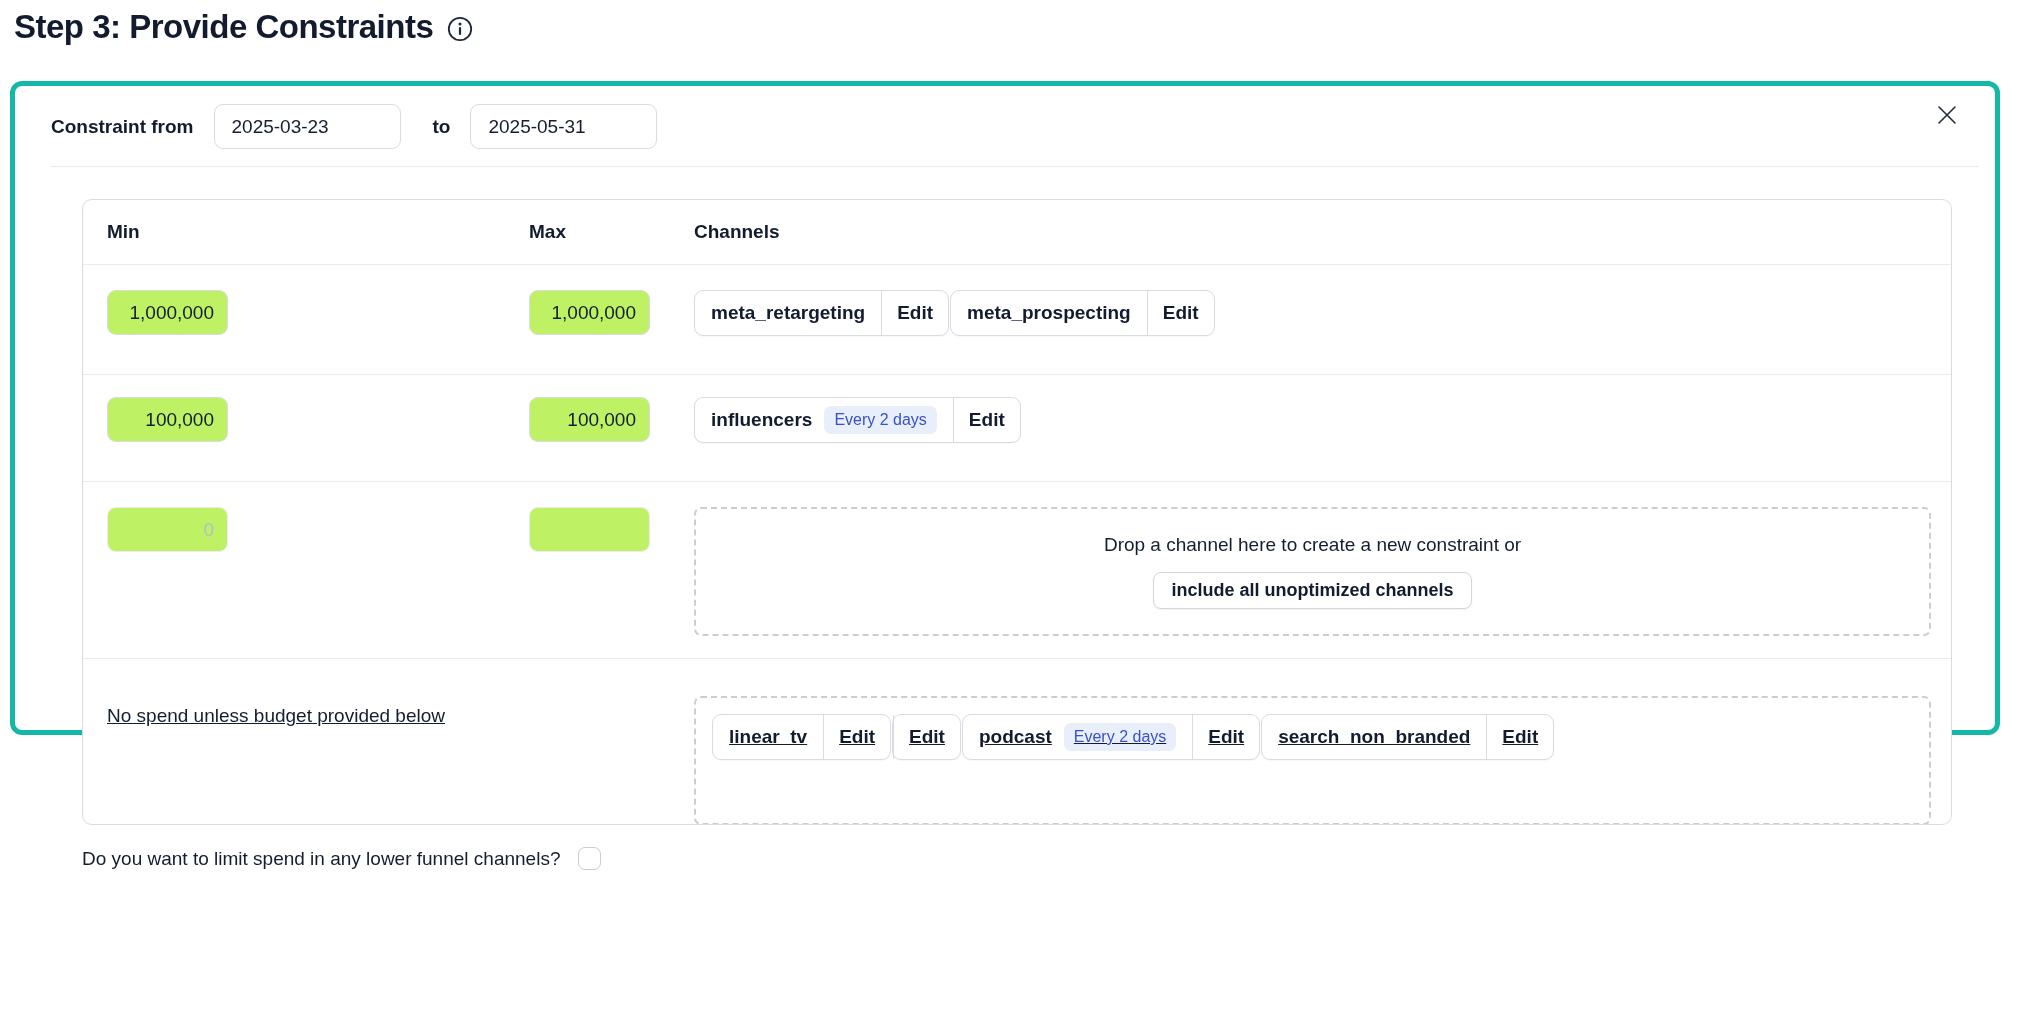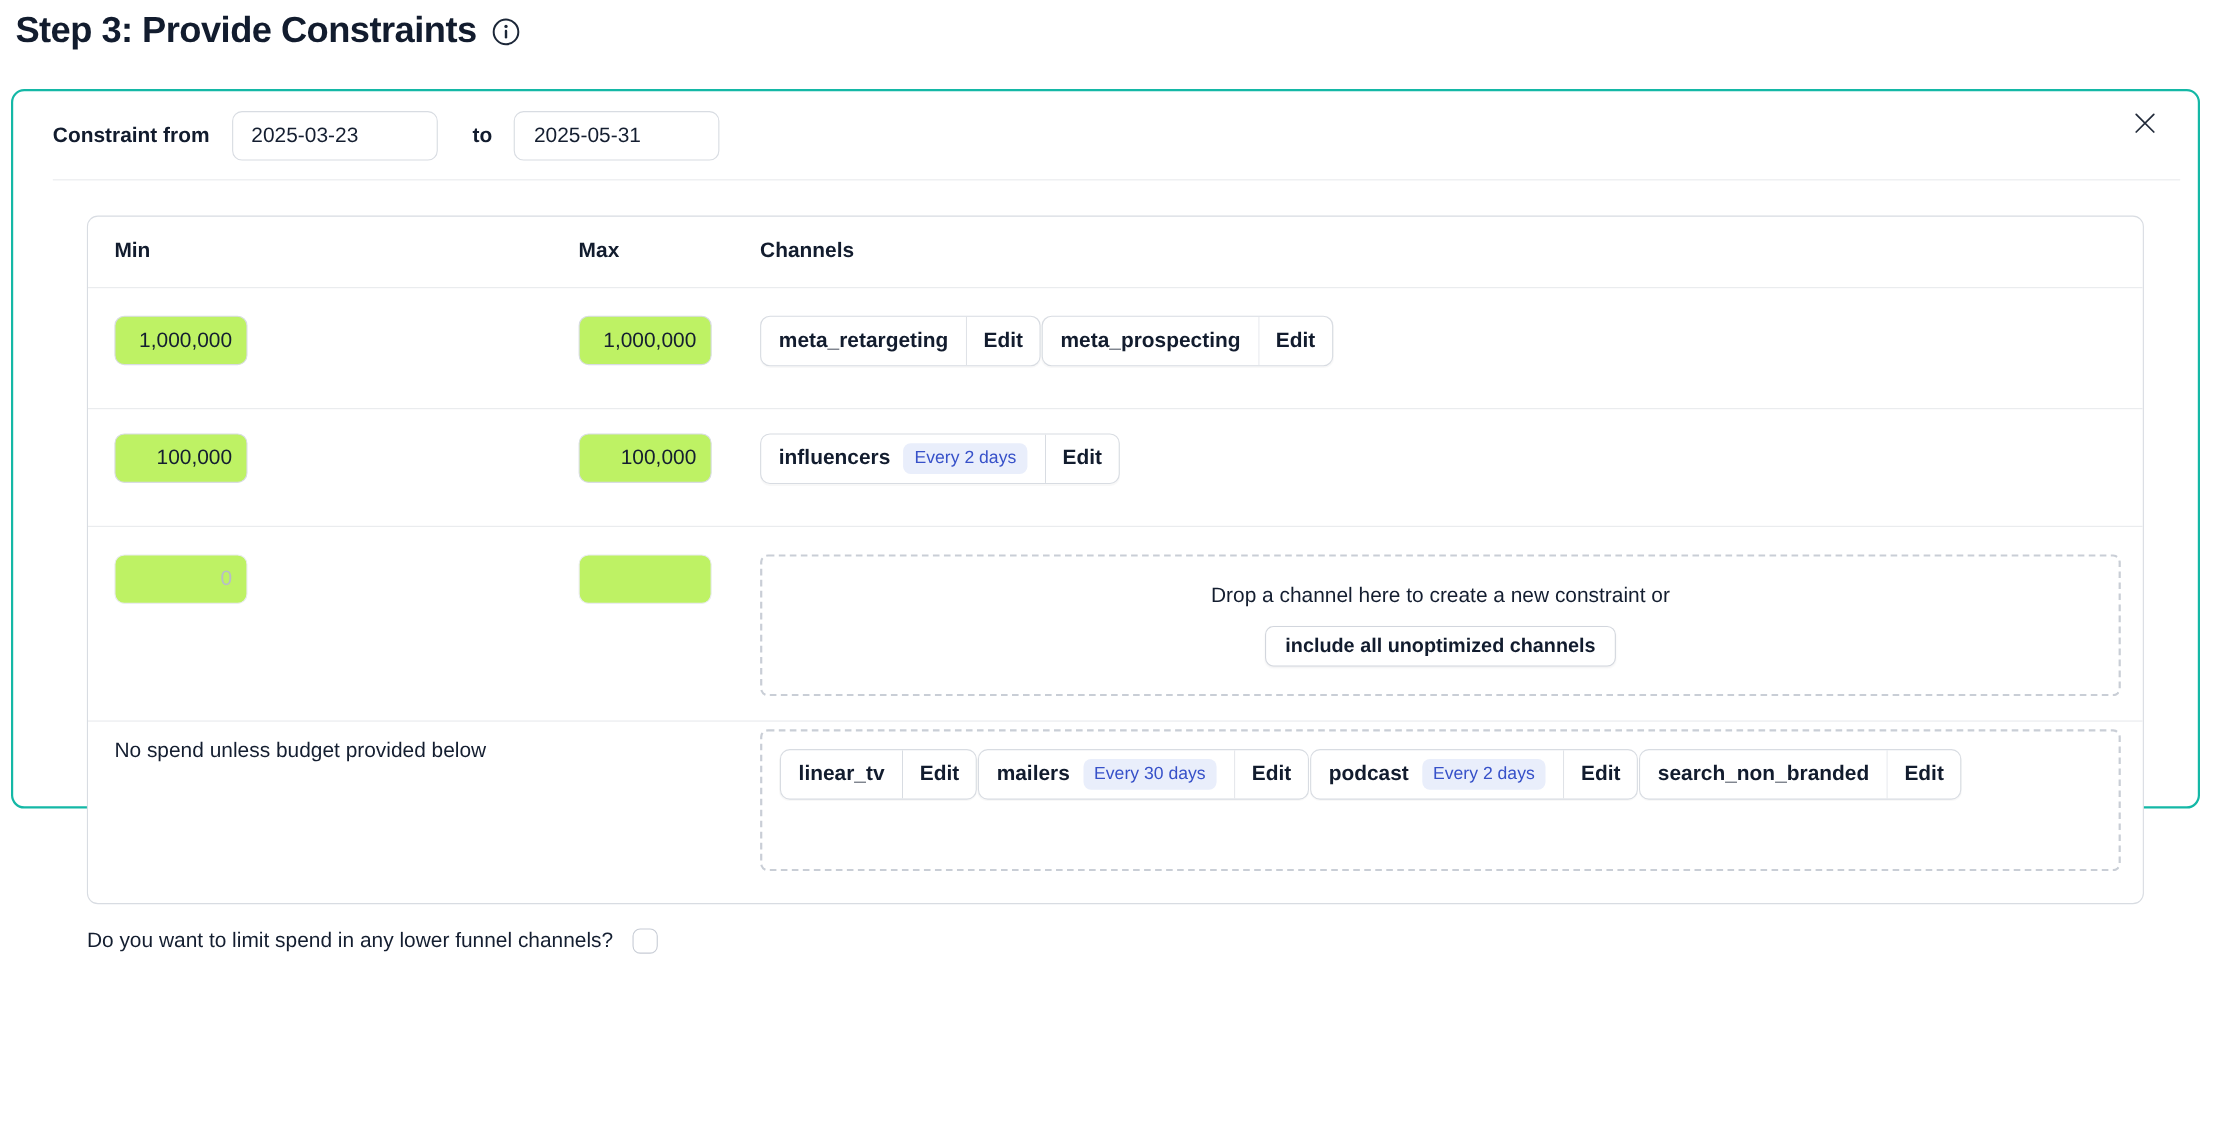--- a/index.html
+++ b/index.html
@@ -12,21 +12,21 @@
   .page-title {
     display: flex; align-items: center; gap: 14px;
     padding: 8px 0 0 14px;
   }
   .page-title h1 { font-size: 33px; font-weight: 700; letter-spacing: -0.5px; color: #121c2e; }
   .info-icon { width: 26px; height: 26px; margin-top: 4px; }
 
   .card {
     position: absolute; left: 10px; top: 81px;
     width: 1990px; height: 654px;
-    border: 2px solid #14b8a6; border-radius: 12px;
+    border: 5px solid #14b8a6; border-radius: 12px;
     background: #fff;
   }
   .card-header {
     display: flex; align-items: center;
     padding: 18px 36px 0 36px; gap: 20px;
     position: relative;
   }
   .hdr-label { font-size: 19px; font-weight: 700; color: #121c2e; }
   .hdr-label.to { margin-left: 12px; }
   .date-input {
@@ -49,21 +49,21 @@
     border: 1px solid #d8dce2; border-radius: 10px;
     background: #fff; overflow: hidden;
   }
   .t-grid { display: grid; grid-template-columns: 422px 165px 1fr; padding: 0 20px 0 24px; }
   .t-head { height: 64px; align-items: center; }
   .t-head > div { font-size: 19px; font-weight: 700; color: #121c2e; }
   .t-row { border-top: 1px solid #e8eaed; align-items: start; }
   .row-1 { height: 110px; padding-top: 25px; }
   .row-2 { height: 107px; padding-top: 22px; }
   .row-3 { height: 177px; padding-top: 25px; }
-  .row-4 { height: 168px; padding-top: 7px; }
+  .row-4 { height: 168px; padding-top: 37px; text-decoration: underline; }
 
   .num-input {
     width: 121px; height: 45px;
     border: 1px solid #d8dce2; border-radius: 9px;
     font-family: "Liberation Sans", sans-serif;
     font-size: 19px; color: #141e30; text-align: right;
     padding: 0 13px; outline: none; background: #bef264;
   }
   .num-input.ghost { border-color: #eaecf0; }
   .num-input::placeholder { color: #b7bdc7; }
@@ -206,24 +206,20 @@
 
     <div class="t-grid t-row row-4">
       <div class="no-spend-label">No spend unless budget provided below</div>
       <div class="pool-zone">
         <div class="chips">
           <div class="chip">
             <span class="chip-name">linear_tv</span>
             <button class="chip-edit">Edit</button>
           </div>
           <div class="chip">
-            <span class="chip-name">
-              <span>mailers</span>
-              <span class="badge">Every 30 days</span>
-            </span>
             <button class="chip-edit">Edit</button>
           </div>
           <div class="chip">
             <span class="chip-name">
               <span>podcast</span>
               <span class="badge">Every 2 days</span>
             </span>
             <button class="chip-edit">Edit</button>
           </div>
           <div class="chip">

